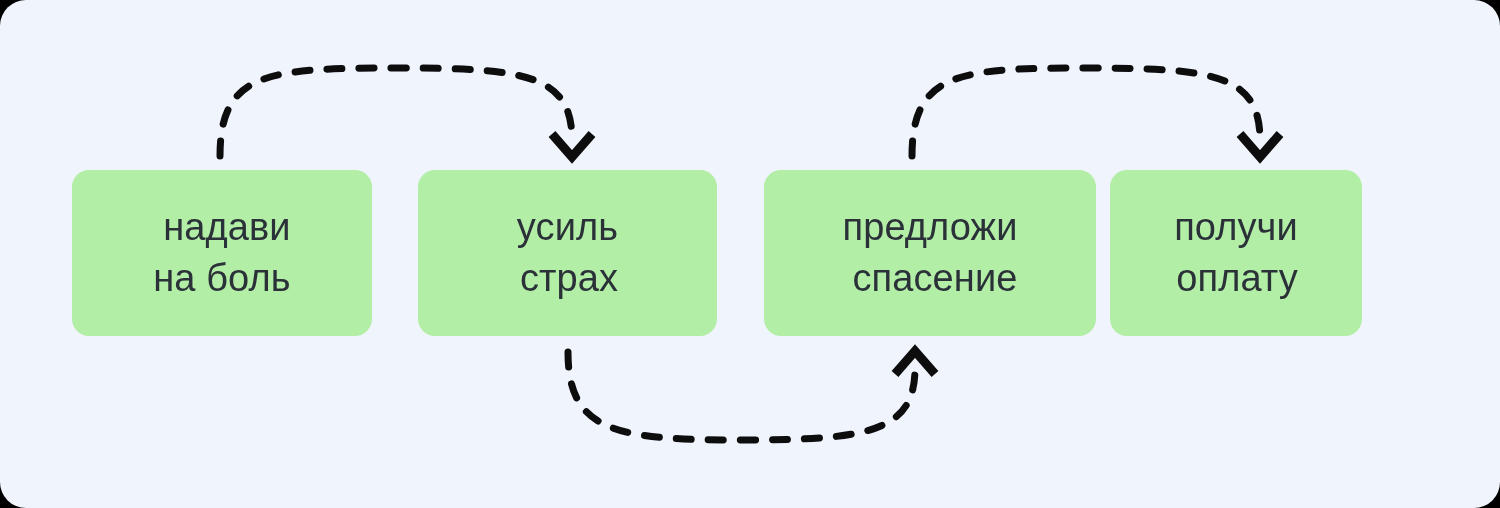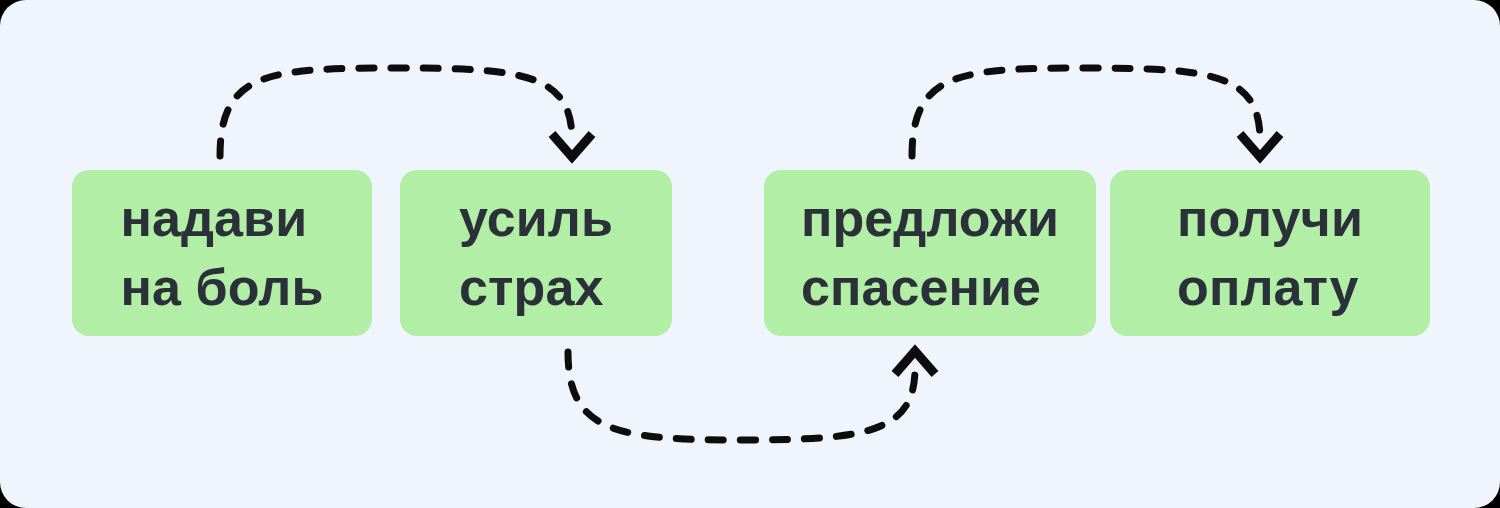--- a/index.html
+++ b/index.html
@@ -34,31 +34,31 @@
     height: 166px;
     background: #b2eea5;
     border-radius: 17px;
     display: flex;
     align-items: center;
     justify-content: center;
     box-sizing: border-box;
   }
   .step-label {
     color: #2b3138;
-    font-size: 52px;
+    font-size: 38px;
     line-height: 1.33;
-    text-align: left;
+    text-align: right;
     letter-spacing: 0.1px;
     white-space: pre-line;
-    font-weight: 700;
+    font-weight: 400;
   }
   #box-0 { left: 72px;   width: 300px; }
-  #box-1 { left: 400px;  width: 272px; }
+  #box-1 { left: 418px;  width: 299px; }
   #box-2 { left: 764px;  width: 332px; }
-  #box-3 { left: 1110px; width: 320px; }
+  #box-3 { left: 1110px; width: 252px; }
 </style>
 </head>
 <body>
 
 <div id="canvas">
 
   <svg id="flow-svg" viewBox="0 0 1500 508">
 
     <g>
       <path d="M 220 156 C 220 72, 268 68, 396 68 C 524 68, 572 74, 572 140" fill="none" stroke="#0d0d0d" stroke-width="7" stroke-linecap="round" stroke-dasharray="15 17"></path>

